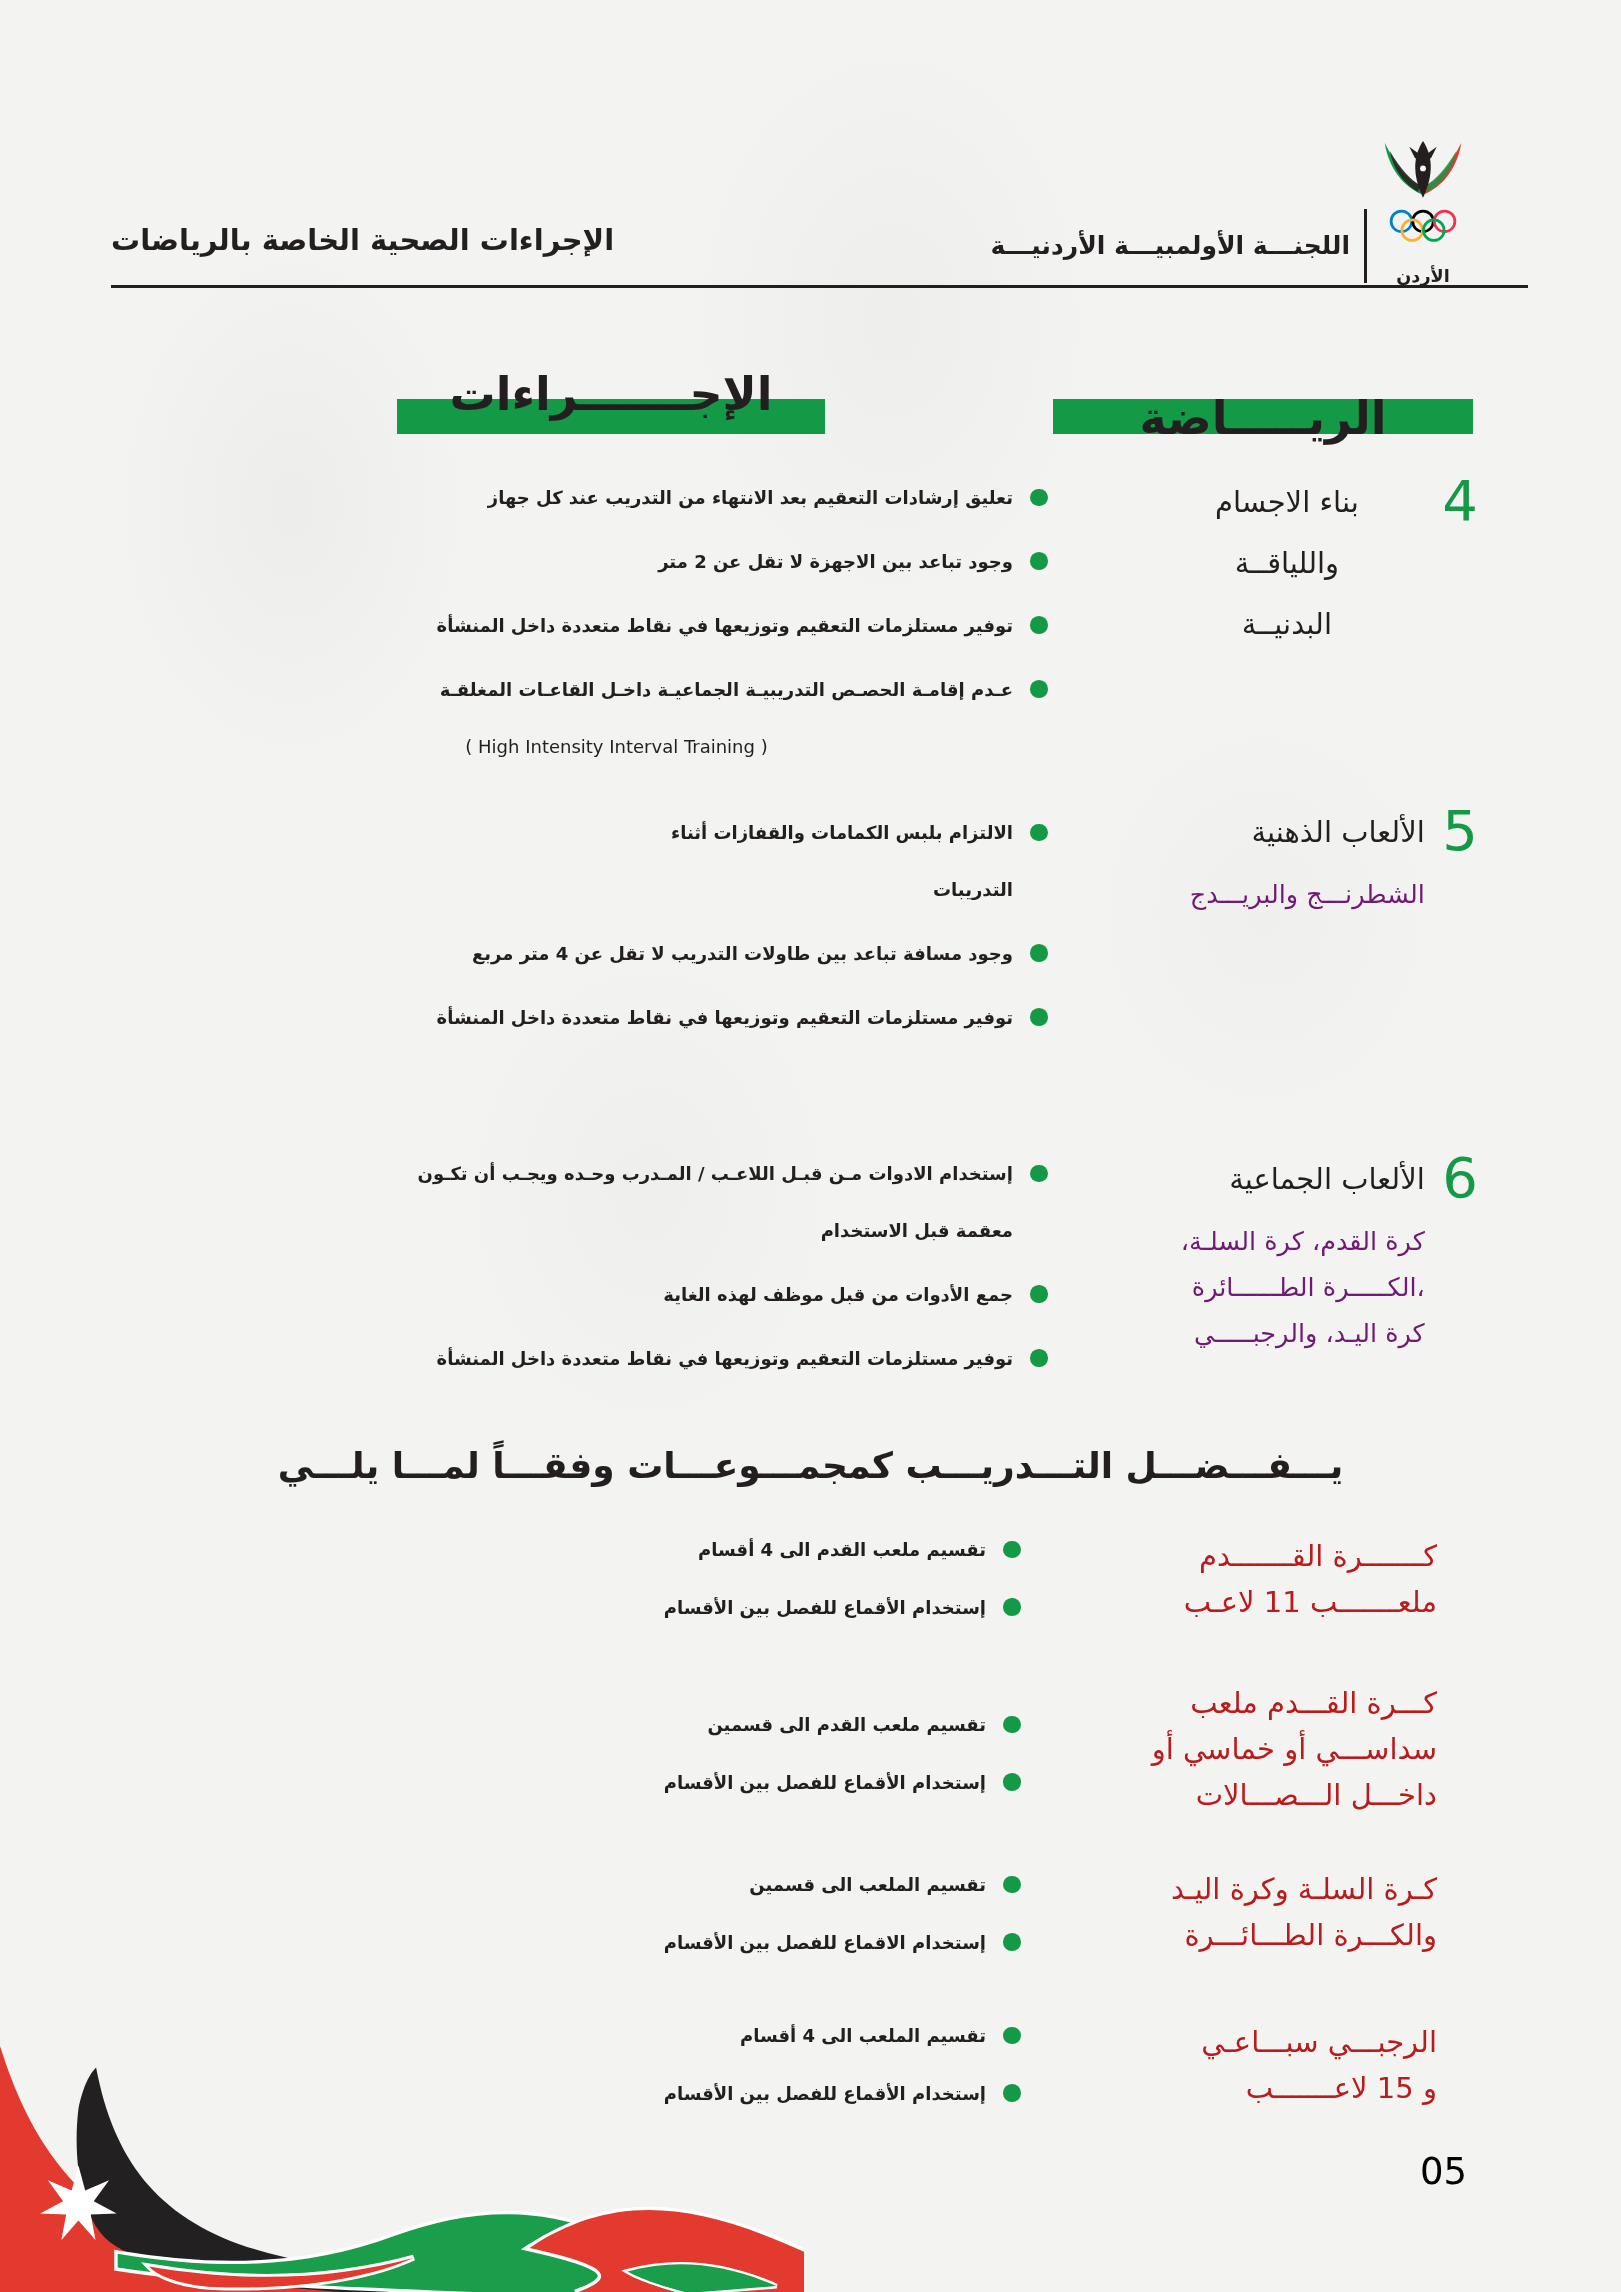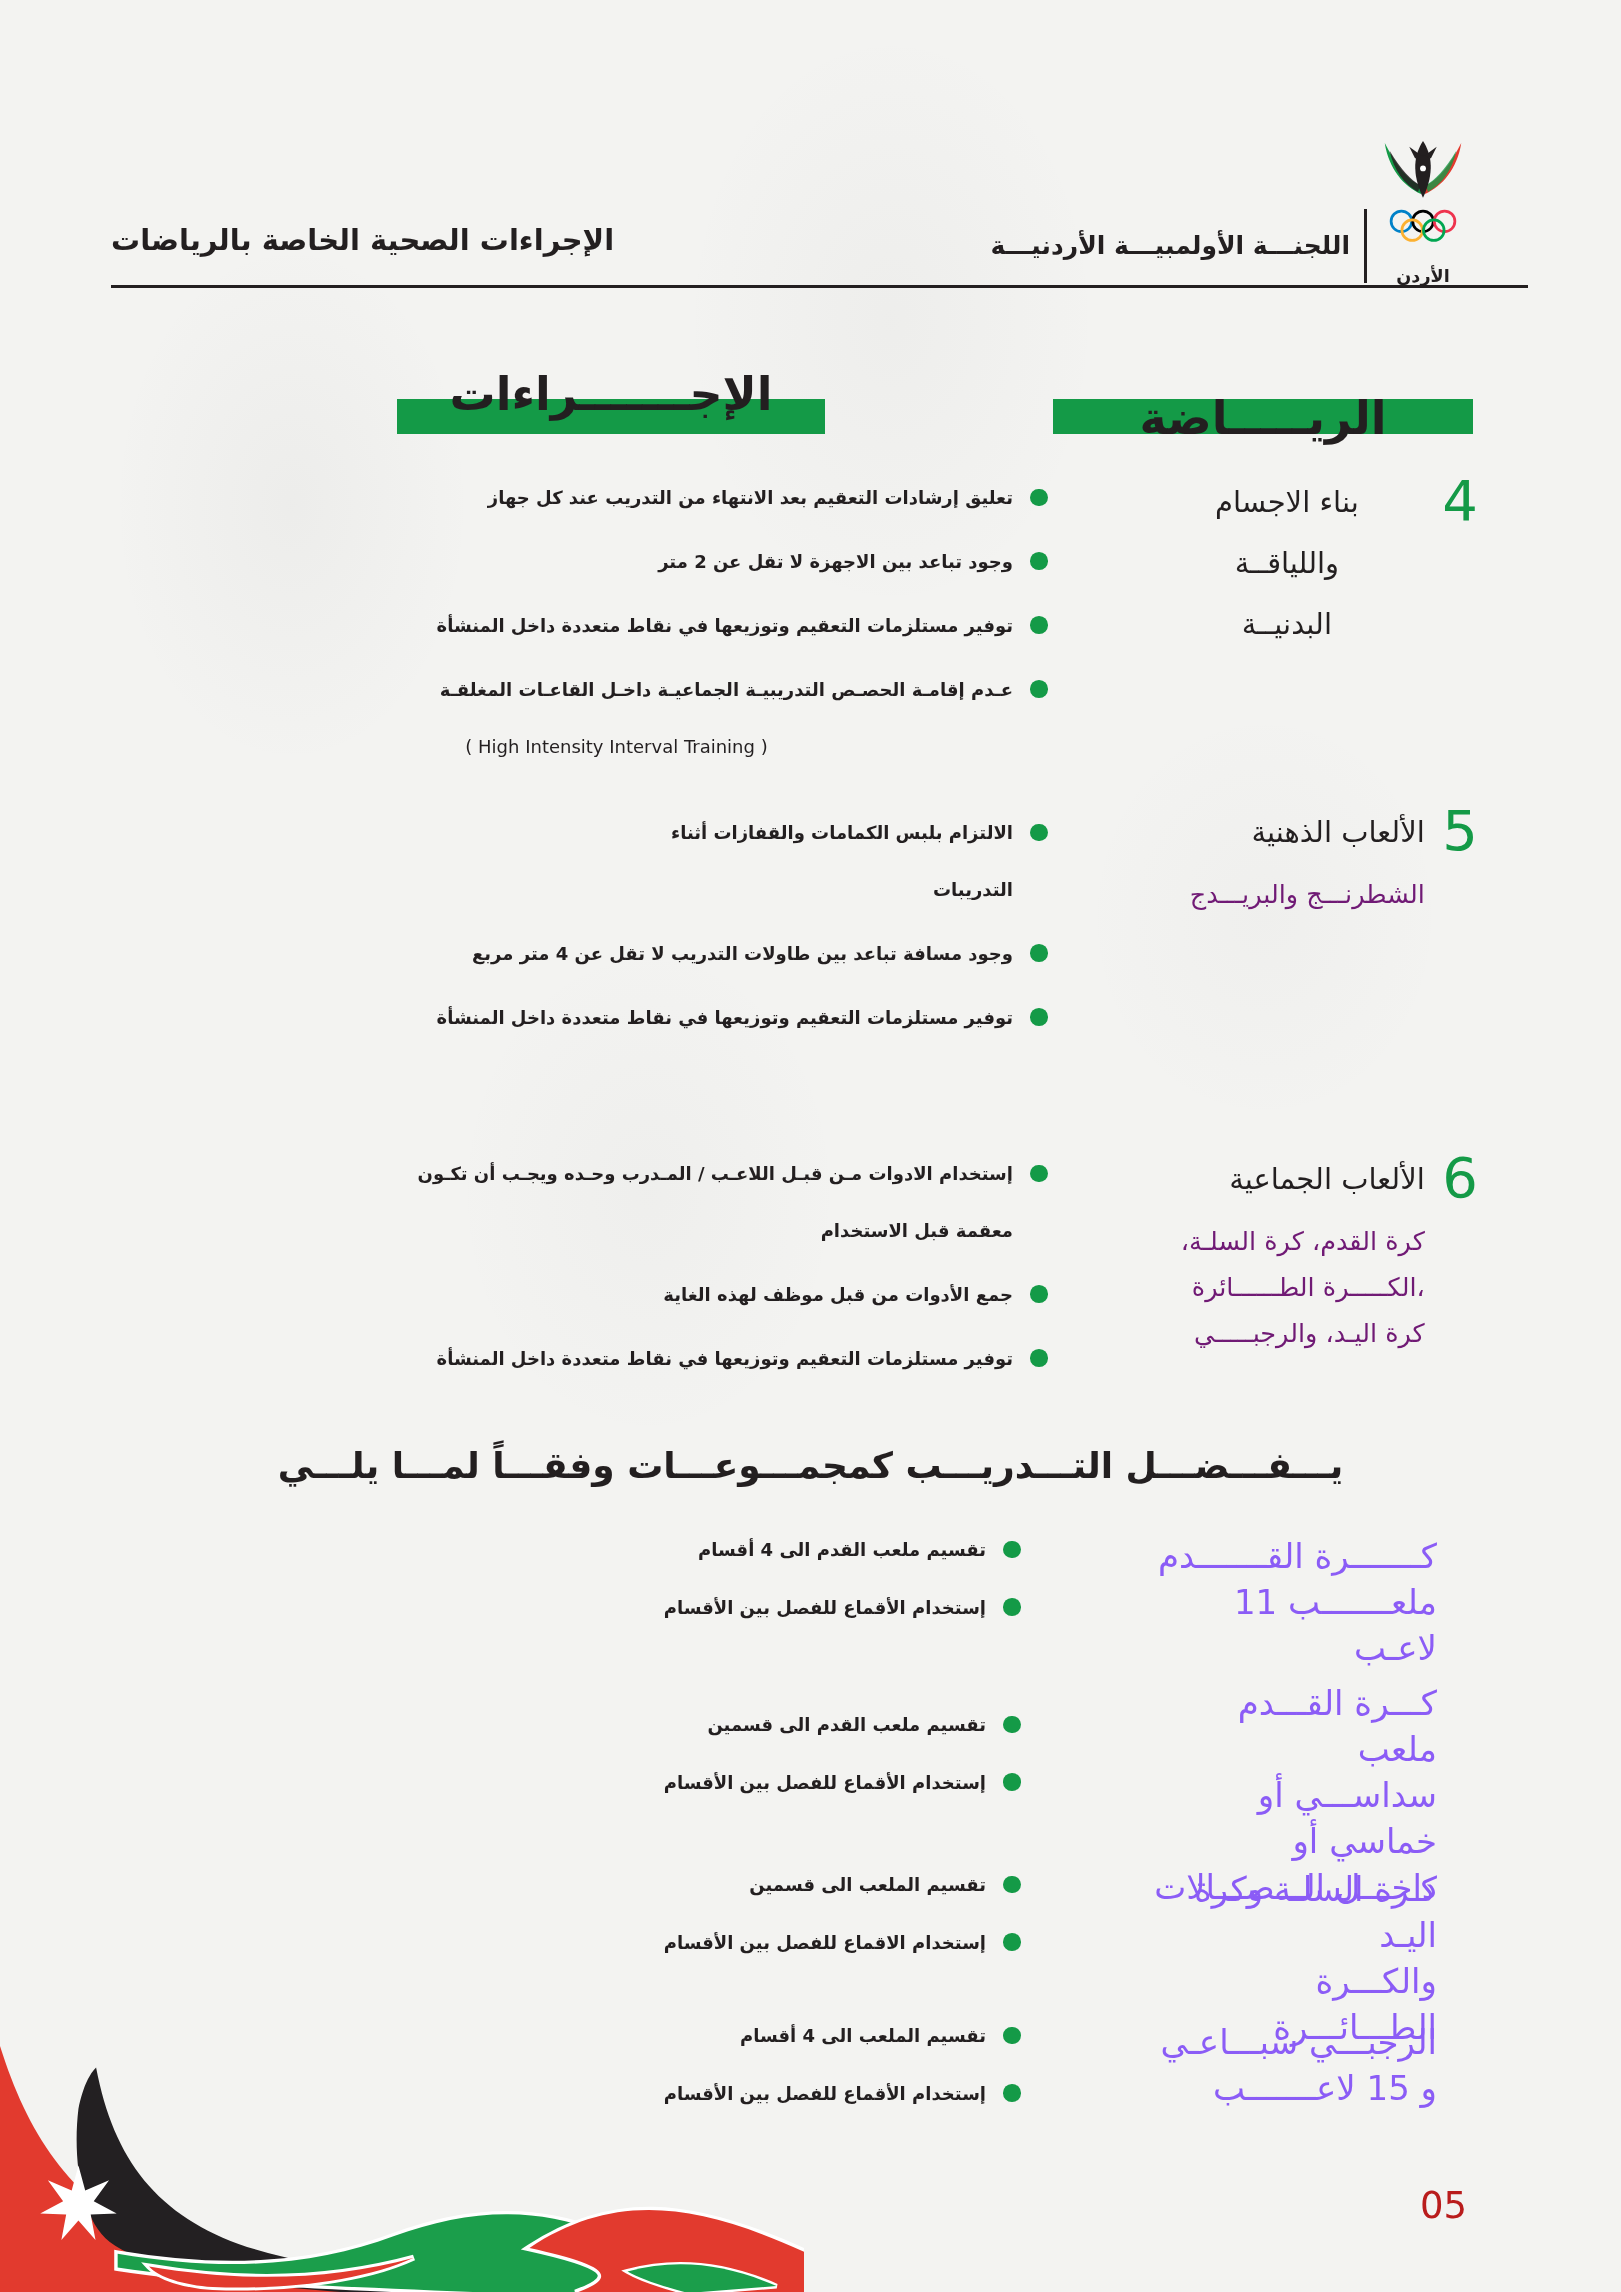--- a/index.html
+++ b/index.html
@@ -40,23 +40,23 @@
   
   ul.bullets{right:573px;width:916px;direction:rtl;text-align:right;list-style:none;margin:0;padding:0;}
   ul.bullets li{position:relative;padding-right:35px;font-size:18px;font-weight:bold;line-height:57px;margin-bottom:6.9px;}
   ul.bullets li::before{content:"";position:absolute;right:0;top:19.6px;width:17.6px;height:17.6px;border-radius:50%;background:var(--green);}
   ul.bullets li .latin{font-family:"DejaVu Sans","Liberation Sans",sans-serif;font-weight:normal;direction:ltr;text-align:center;padding-left:88px;}
   ul.bullets.row-style{right:600px;width:882px;}
   ul.bullets.row-style li{line-height:50px;margin-bottom:7.8px;}
   ul.bullets.row-style li::before{top:15.7px;}
   
   .group-note{top:1445px;left:0;width:1621px;text-align:center;font-size:36px;font-weight:bold;direction:rtl;}
-  .row-label{right:184px;width:286px;direction:rtl;text-align:right;font-size:34px;font-weight:normal;line-height:46px;color:#8b5cf6;}
-  
-  .page-number{right:154px;top:2150px;font-size:37px;color:#b91c1c;margin-top:34px;}
+  .row-label{right:184px;width:286px;direction:rtl;text-align:right;font-size:29px;font-weight:normal;line-height:46px;color:#b91c1c;}
+  
+  .page-number{right:154px;top:2150px;font-size:37px;color:#000000;}
   .corner-art{left:0;bottom:0;width:804px;height:253px;}
 </style>
 </head>
 <body>
 
 <div class="abs page-title">الإجراءات الصحية الخاصة بالرياضات</div>
 <div class="abs committee-name">اللجنـــة الأولمبيـــة الأردنيـــة</div>
 <div class="abs v-divider"></div>
 <div class="abs header-rule"></div>
 

